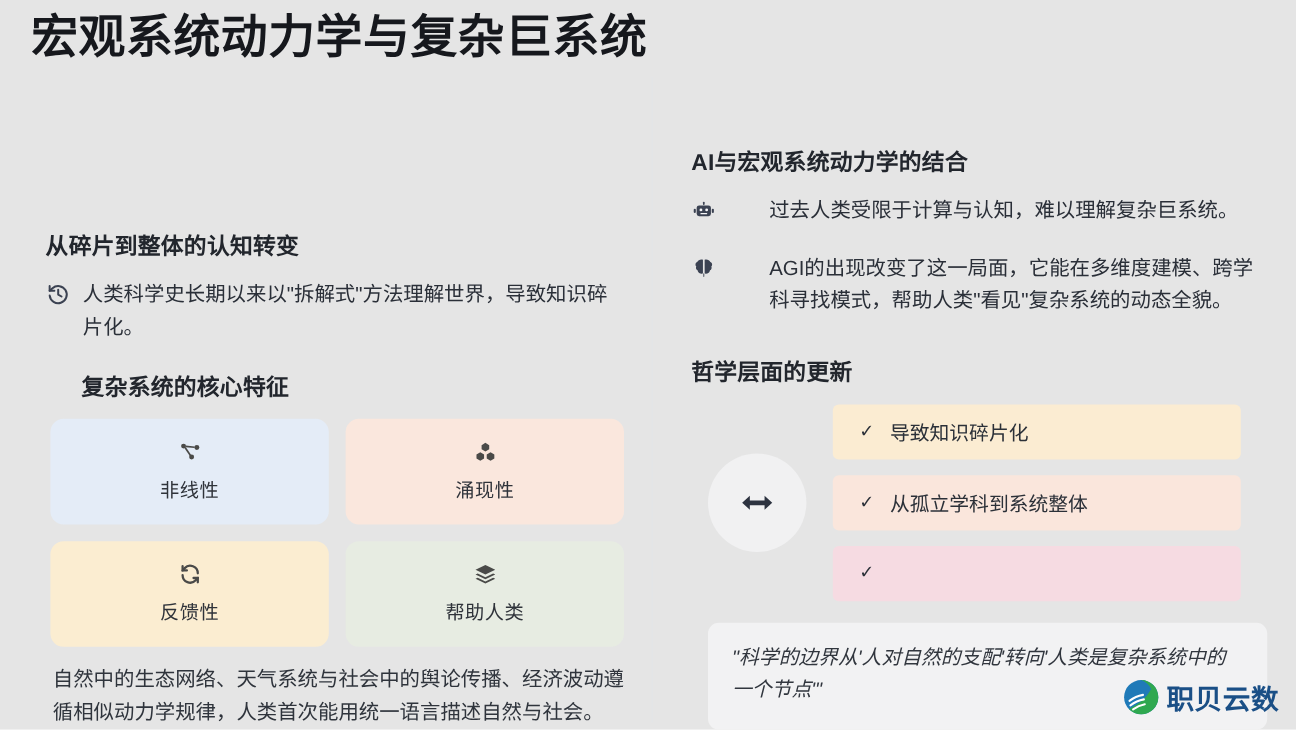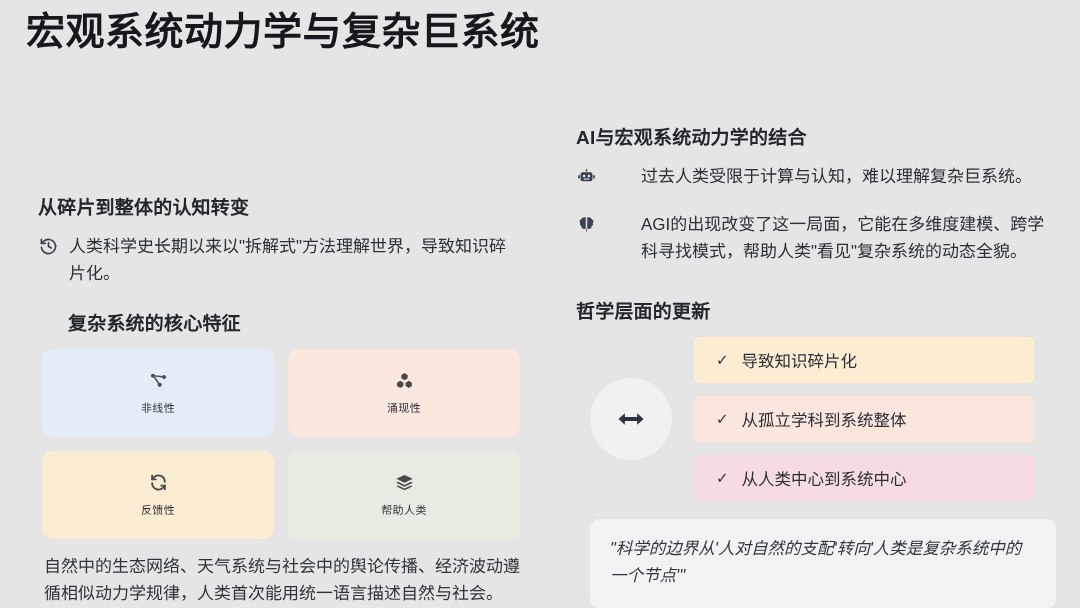--- a/index.html
+++ b/index.html
@@ -131,21 +131,21 @@
     gap: 9px;
   }
   .feature-icon {
     color: #4a4a48;
     height: 19px;
     display: flex;
     align-items: center;
   }
   .feature-icon svg { display: block; }
   .feature-label {
-    font-size: 11px;
+    font-size: 16px;
     color: #2f333a;
     letter-spacing: 0.4px;
   }
 
   .note-text {
     font-size: 17px;
     line-height: 1.62;
     color: #2f343c;
     margin: 2px 0 0 20px;
     max-width: 478px;
@@ -354,27 +354,38 @@
             <span>导致知识碎片化</span>
           </div>
 
           <div class="philo-item" style="background:#fae6dc">
             <span class="check-icon">✓</span>
             <span>从孤立学科到系统整体</span>
           </div>
 
           <div class="philo-item" style="background:#f6dbe2">
             <span class="check-icon">✓</span>
-            <span>从人类中心到系统中心</span>
           </div>
 
         </div>
       </div>
 
       <div class="quote-box">
         <p class="quote-text">"科学的边界从'人对自然的支配'转向'人类是复杂系统中的一个节点'"</p>
       </div>
 
     </div>
   </div>
 
+  <div class="watermark">
+    <span>
+      <svg width="30" height="30" viewBox="0 0 40 40">
+        <circle cx="20" cy="20" r="19" fill="#1f7ab8"></circle>
+        <path d="M20 1a19 19 0 0 1 0 38 19 19 0 0 1-13.4-5.6C14 29 25 23 31 11A19 19 0 0 0 20 1z" fill="#2fa84f"></path>
+        <path d="M7 24c4.5-3.4 9.5-5.6 15-6.6" stroke="#ffffff" stroke-width="2.3" fill="none" stroke-linecap="round"></path>
+        <path d="M8 29c4.5-3.4 9.5-5.6 15-6.6" stroke="#ffffff" stroke-width="2.3" fill="none" stroke-linecap="round"></path>
+        <path d="M11 33.5c4-2.8 8.4-4.7 13-5.6" stroke="#ffffff" stroke-width="2.3" fill="none" stroke-linecap="round"></path>
+      </svg>
+    </span>
+    <span class="watermark-text">职贝云数</span>
+  </div>
 
 </div>
 
 </body></html>

